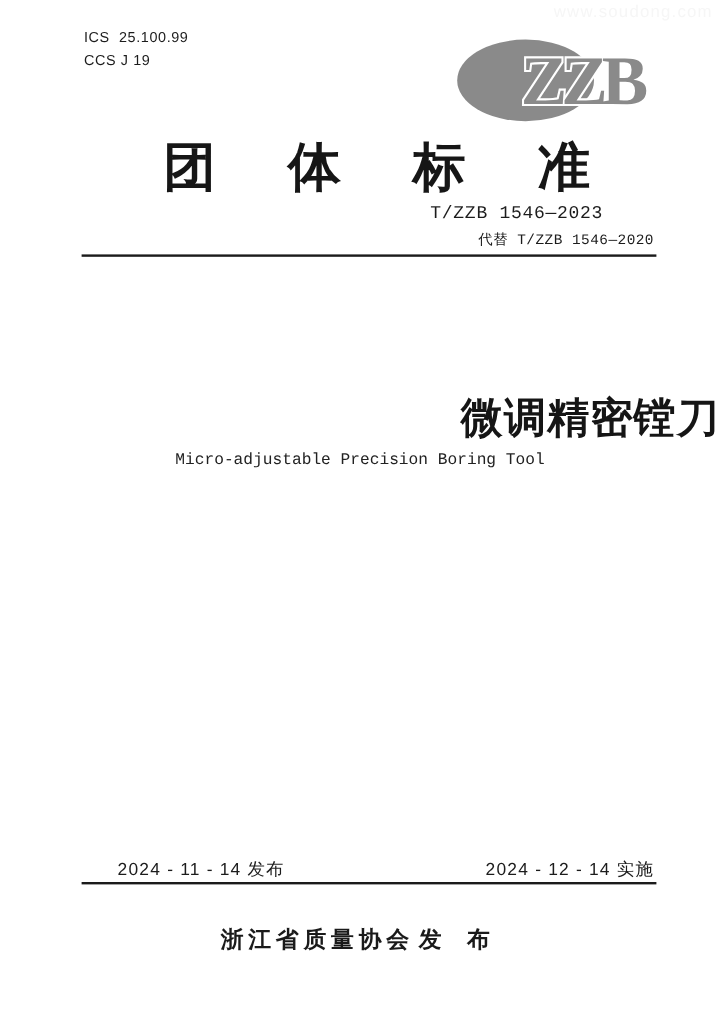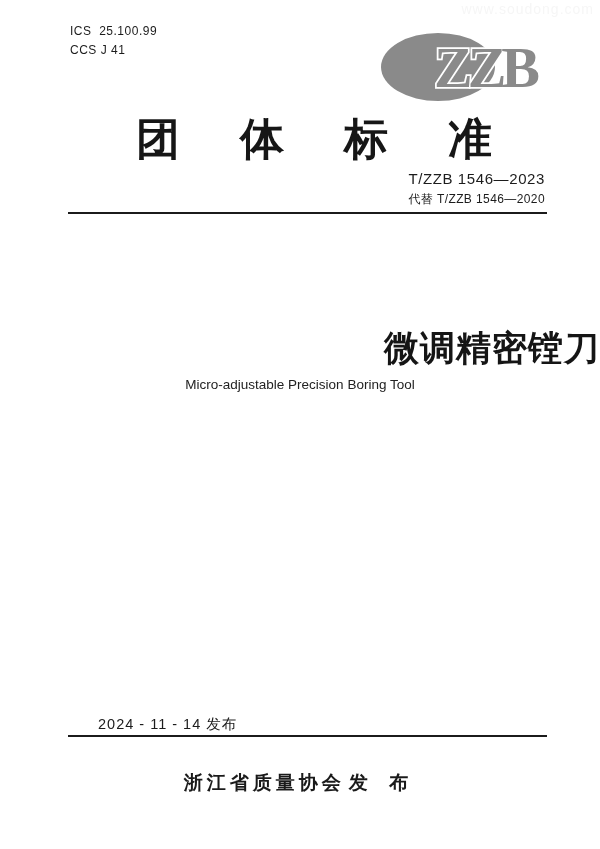--- a/index.html
+++ b/index.html
@@ -24,40 +24,41 @@
   .logo{position:absolute;left:370px;top:25px;width:185px;height:85px;}
   
   .doc-type{
     position:absolute;left:136px;top:110px;
     font-size:44px;font-weight:bold;
     letter-spacing:60px;white-space:nowrap;
     color:#161616;
   }
   .std-no{
     position:absolute;right:55px;top:170px;
+    font-family:Liberation Mono, monospace;
   }
   .std-no .main{font-size:15px;letter-spacing:.6px;}
-  .std-no .replaces{font-size:12px;margin-top:4px;letter-spacing:.4px;}
+  .std-no .replaces{font-size:12px;margin-top:4px;letter-spacing:.4px;margin-left:40px;}
   .rule{
     position:absolute;left:68px;right:53px;height:0;
     border-top:2px solid #1b1b1b;
   }
   .rule.header{top:212px;}
   .rule.footer{top:735px;}
   
   .title-cn{
     position:absolute;left:0;right:0;top:325px;
     text-align:right;
     font-size:35px;font-weight:bold;letter-spacing:1px;
     color:#151515;
   }
   .title-en{
     position:absolute;left:0;right:0;top:377px;
     text-align:center;
-    font-family:Liberation Sans, sans-serif;
+    font-family:Liberation Mono, monospace;
     font-size:13.5px;letter-spacing:0px;
     color:#222;
   }
   
   .dates{
     position:absolute;left:70px;right:55px;top:715px;
     display:flex;justify-content:space-between;
     font-size:14.5px;letter-spacing:1px;
   }
   .dates .date-group{white-space:pre;margin-left:28px;}
@@ -73,21 +74,21 @@
 </style>
 </head>
 <body>
 
 <div class="page">
 
   <div class="watermark">www.soudong.com</div>
 
   <div class="codes">
     <div class="row">ICS  25.100.99</div>
-    <div class="row">CCS J 41</div>
+    <div class="row">CCS J 19</div>
   </div>
 
   <svg class="logo" viewBox="0 0 185 85" xmlns="http://www.w3.org/2000/svg">
     <ellipse cx="68" cy="42" rx="57" ry="34" fill="#8a8a8a"></ellipse>
     <text x="64" y="62" font-family="Liberation Serif, serif" font-weight="bold" font-size="58" letter-spacing="-5" fill="#8a8a8a" stroke="#ffffff" stroke-width="3.5" paint-order="stroke">ZZB</text>
   </svg>
 
   <div class="doc-type">团体标准</div>
 
   <div class="std-no">
@@ -95,20 +96,21 @@
     <div class="replaces">代替 T/ZZB 1546—2020</div>
   </div>
 
   <div class="rule header"></div>
 
   <div class="title-cn">微调精密镗刀</div>
   <div class="title-en">Micro-adjustable Precision Boring Tool</div>
 
   <div class="dates">
     <div class="date-group"><span>2024 - 11 - 14 </span><span>发布</span></div>
+    <div class="date-group"><span>2024 - 12 - 14 </span><span>实施</span></div>
   </div>
 
   <div class="rule footer"></div>
 
   <div class="publisher-line">
     <span class="org">浙江省质量协会</span><span class="action">发 布</span>
   </div>
 
 </div>
 

